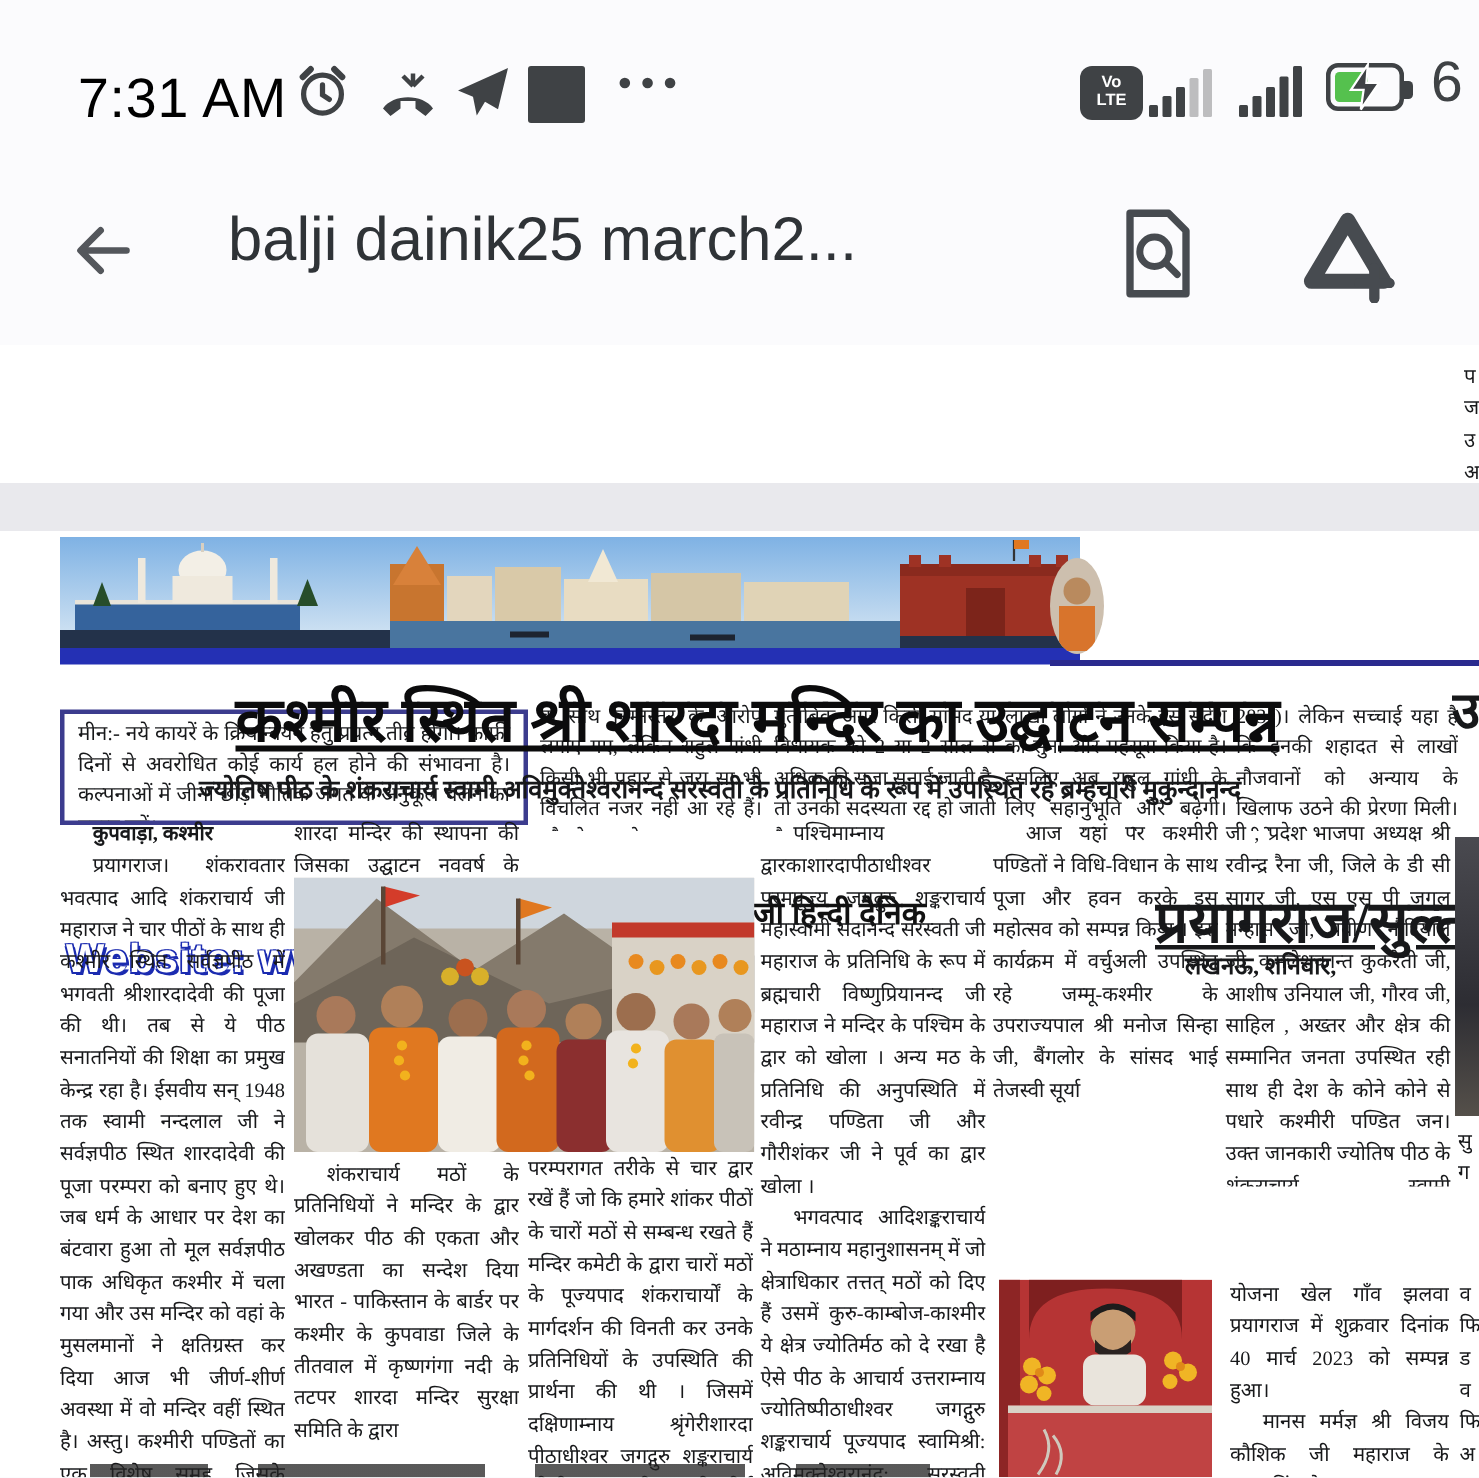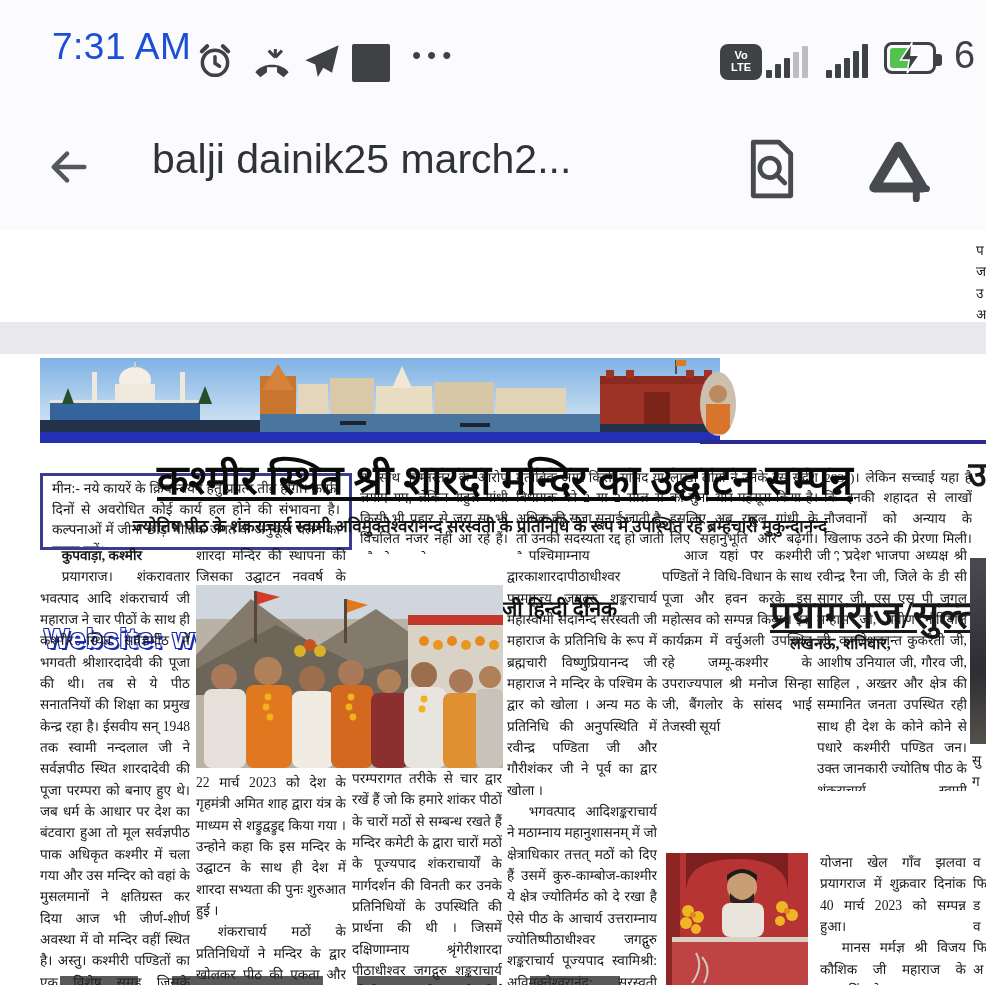--- a/index.html
+++ b/index.html
@@ -4,21 +4,21 @@
 <style>
   * { margin:0; padding:0; box-sizing:border-box; }
   html,body { background:#fbfbfd; }
   #screen {
     position:relative; width:986px; height:985px; overflow:hidden;
     background:#fbfbfd; font-family:"Liberation Sans","DejaVu Sans",sans-serif;
   }
   .abs { position:absolute; }
 
   
-  .sb-time { left:52px; top:26px; font-size:37px; color:#1d4ed8; letter-spacing:.5px; }
+  .sb-time { left:52px; top:45px; font-size:37px; color:#000000; letter-spacing:.5px; }
   .sb-ic { color:#3f4245; }
   .sb-dots { left:412px; top:40px; font-size:26px; letter-spacing:6px; color:#3f4245; }
   .volte { left:720px; top:44px; width:42px; height:36px; background:#3f4245; border-radius:8px;
            color:#fff; font-size:11px; font-weight:bold; line-height:1.1; text-align:center; padding-top:5px; }
   .sigbars { display:flex; align-items:flex-end; gap:3px; }
   .sigbars i { display:block; width:6px; background:#3f4245; border-radius:1px; }
   .sigbars i.dim { background:#bdbdbf; }
   .battery { left:884px; top:42px; width:52px; height:32px; border:3px solid #3f4245; border-radius:8px; padding:3px; }
   .battery .fill { width:22px; height:20px; background:#55c14e; border-radius:3px; }
   .battery .nub { position:absolute; right:-9px; top:9px; width:6px; height:12px; background:#3f4245; border-radius:0 3px 3px 0; }
@@ -272,21 +272,20 @@
         <circle cx="228" cy="114" r="3.4" fill="#f2b21d"></circle>
           <circle cx="226" cy="124" r="3.4" fill="#f2b21d"></circle>
 
         <circle cx="104" cy="66" r="6" fill="#d8b02a"></circle>
           <circle cx="114" cy="60" r="6" fill="#c9531f"></circle>
           <circle cx="124" cy="66" r="6" fill="#d8b02a"></circle>
       </svg>
     </div>
 
     <div class="abs news bodycol" style="left:196px;top:542px;width:150px;height:213px">
-      <p class="noind">22 मार्च 2023 को देश के गृहमंत्री अमित शाह द्वारा यंत्र के माध्यम से शड्रुद्वड्रुद्द किया गया । उन्होने कहा कि इस मन्दिर के उद्घाटन के साथ ही देश में शारदा सभ्यता की पुनः शुरुआत हुई ।</p>
       <p>शंकराचार्य मठों के प्रतिनिधियों ने मन्दिर के द्वार खोलकर पीठ की एकता और अखण्डता का सन्देश दिया भारत - पाकिस्तान के बार्डर पर कश्मीर के कुपवाडा जिले के तीतवाल में कृष्णगंगा नदी के तटपर शारदा मन्दिर सुरक्षा समिति के द्वारा</p>
     </div>
     <div class="abs news bodycol" style="left:352px;top:538px;width:150px;height:217px">
       <p class="noind">परम्परागत तरीके से चार द्वार रखें हैं जो कि हमारे शांकर पीठों के चारों मठों से सम्बन्ध रखते हैं मन्दिर कमेटी के द्वारा चारों मठों के पूज्यपाद शंकराचार्यों के मार्गदर्शन की विनती कर उनके प्रतिनिधियों के उपस्थिति की प्रार्थना की थी । जिसमें दक्षिणाम्नाय श्रृंगेरीशारदा पीठाधीश्वर जगद्गुरु शङ्कराचार्य श्रीश्री महास्वामी भारती तीर्थ जी महाराज, जगद्गुरु शंकराचार्य श्रीश्री महास्वामी विधुशेखर भारती जी महाराज के प्रतिनिधि के रूप में</p>
     </div>
 
     <div class="abs news bodycol" style="left:507px;top:315px;width:150px;height:440px">
       <p>पश्चिमाम्नाय द्वारकाशारदापीठाधीश्वर परमपूज्य जगद्गुरु शङ्कराचार्य महास्वामी सदानन्द सरस्वती जी महाराज के प्रतिनिधि के रूप में ब्रह्मचारी विष्णुप्रियानन्द जी महाराज ने मन्दिर के पश्चिम के द्वार को खोला । अन्य मठ के प्रतिनिधि की अनुपस्थिति में रवीन्द्र पण्डिता जी और गौरीशंकर जी ने पूर्व का द्वार खोला ।</p>
       <p>भगवत्पाद आदिशङ्कराचार्य ने मठाम्नाय महानुशासनम् में जो क्षेत्राधिकार तत्तत् मठों को दिए हैं उसमें कुरु-काम्बोज-काश्मीर ये क्षेत्र ज्योतिर्मठ को दे रखा है ऐसे पीठ के आचार्य उत्तराम्नाय ज्योतिष्पीठाधीश्वर जगद्गुरु शङ्कराचार्य पूज्यपाद स्वामिश्री: अविमुक्तेश्वरानंद: सरस्वती %1008% जी महाराज की ओर से मुकुन्दानन्द ब्रह्मचारी ने इस मन्दिर के उत्तरद्वार को खोला ।</p>
 

